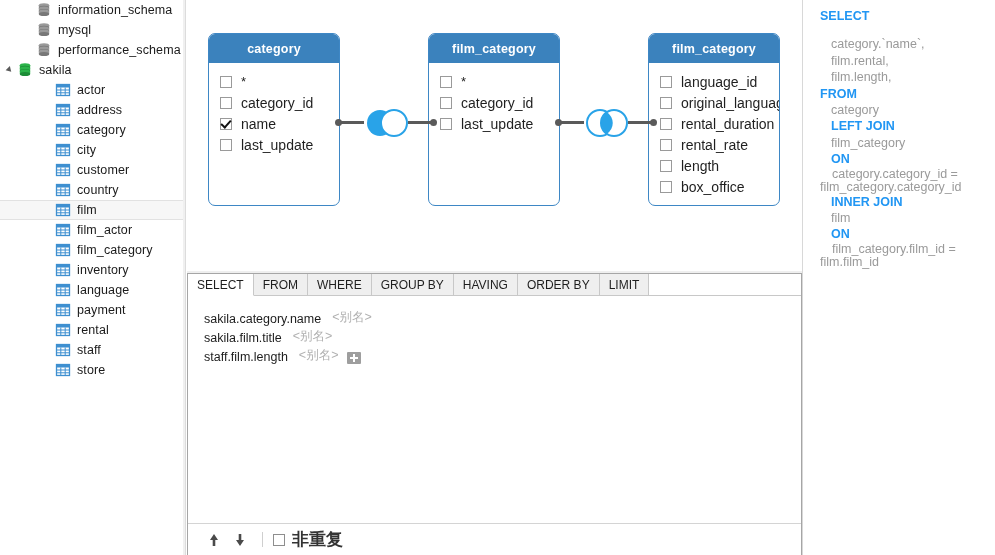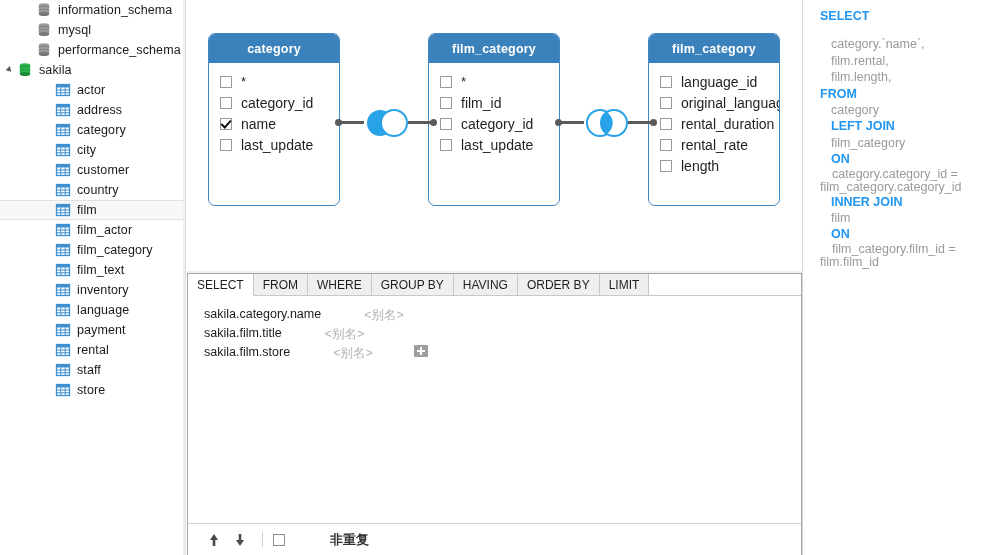--- a/index.html
+++ b/index.html
@@ -119,21 +119,21 @@
   .tab {
     height:22px; padding:0 9px; display:flex; align-items:center;
     font-size:12px; color:#1e1e1e; background:#efefef;
     border-right:1px solid #c8c8c8; border-bottom:1px solid #c8c8c8;
     position:relative; z-index:2; white-space:nowrap;
   }
   .tab.active { background:#ffffff; border-bottom:1px solid #ffffff; font-weight:normal; }
   .tab-filler { flex:1; background:#ffffff; border-bottom:1px solid #c8c8c8; }
 
   .sel-list { padding:11px 0 0 16px; }
-  .sel-row { display:flex; align-items:flex-start; height:19px; white-space:nowrap;gap:32px; }
+  .sel-row { display:flex; align-items:flex-end; height:19px; white-space:nowrap; }
   .sel-field { font-size:12.5px; color:#1c1c1c; }
   .sel-alias { font-size:12.5px; color:#b0b0b0; margin-left:11px; }
   .plus-btn {
     margin-left:9px; width:14px; height:12px; background:#9e9e9e; border-radius:1px;
     position:relative; display:inline-block;
   }
   .plus-btn::before, .plus-btn::after {
     content:""; position:absolute; background:#ffffff;
   }
   .plus-btn::before { left:3px; top:5px; width:8px; height:2px; }
@@ -145,21 +145,21 @@
     display:flex; align-items:center; padding-left:18px;
   }
   .arrow-btn {
     width:16px; height:16px; position:relative; margin-right:10px;
     display:inline-block;
   }
   .vsep { width:1px; height:15px; background:#cfcfcf; margin:0 10px 0 4px; }
   .distinct-box {
     width:12px; height:12px; border:1px solid #8e8e8e; background:#fff; margin-right:7px;
   }
-  .distinct-label { font-size:13px; color:#333; font-weight:bold;margin-left:38px; }
+  .distinct-label { font-size:17px; color:#333; font-weight:bold; }
 </style>
 </head>
 <body>
 
 <div id="app">
 
   <div class="sidebar">
     <div id="tree-root">
         <div class="tree-row">
           <span class="tw"></span>
@@ -383,36 +383,20 @@
           <span class="ico tbl-ico">
             <svg width="16" height="16" viewBox="0 0 16 16">
               <rect x="1.5" y="2.5" width="13" height="11" fill="#ffffff" stroke="#3e8fd0" stroke-width="1.3"></rect>
               <rect x="1.5" y="2.5" width="13" height="3" fill="#3e8fd0"></rect>
               <line x1="1.5" y1="8" x2="14.5" y2="8" stroke="#3e8fd0" stroke-width="1"></line>
               <line x1="1.5" y1="10.8" x2="14.5" y2="10.8" stroke="#3e8fd0" stroke-width="1"></line>
               <line x1="5.8" y1="5.5" x2="5.8" y2="13.5" stroke="#3e8fd0" stroke-width="1"></line>
               <line x1="10.2" y1="5.5" x2="10.2" y2="13.5" stroke="#3e8fd0" stroke-width="1"></line>
             </svg>
           </span>
-          <span class="tree-label">film_text</span>
-        </div>
-        <div class="tree-row">
-          <span class="tw"></span>
-          <span class="ind"></span>
-          <span class="ind"></span>
-          <span class="ico tbl-ico">
-            <svg width="16" height="16" viewBox="0 0 16 16">
-              <rect x="1.5" y="2.5" width="13" height="11" fill="#ffffff" stroke="#3e8fd0" stroke-width="1.3"></rect>
-              <rect x="1.5" y="2.5" width="13" height="3" fill="#3e8fd0"></rect>
-              <line x1="1.5" y1="8" x2="14.5" y2="8" stroke="#3e8fd0" stroke-width="1"></line>
-              <line x1="1.5" y1="10.8" x2="14.5" y2="10.8" stroke="#3e8fd0" stroke-width="1"></line>
-              <line x1="5.8" y1="5.5" x2="5.8" y2="13.5" stroke="#3e8fd0" stroke-width="1"></line>
-              <line x1="10.2" y1="5.5" x2="10.2" y2="13.5" stroke="#3e8fd0" stroke-width="1"></line>
-            </svg>
-          </span>
           <span class="tree-label">inventory</span>
         </div>
         <div class="tree-row">
           <span class="tw"></span>
           <span class="ind"></span>
           <span class="ind"></span>
           <span class="ico tbl-ico">
             <svg width="16" height="16" viewBox="0 0 16 16">
               <rect x="1.5" y="2.5" width="13" height="11" fill="#ffffff" stroke="#3e8fd0" stroke-width="1.3"></rect>
               <rect x="1.5" y="2.5" width="13" height="3" fill="#3e8fd0"></rect>
@@ -517,24 +501,20 @@
         </div>
         <div class="tbl" style="left: 241px; top: 33px; height: 173px;">
           <div class="tbl-head">film_category</div>
           <div class="tbl-body">
             <div class="col-row">
               <span class="cbox"></span>
               <span class="col-name star">*</span>
             </div>
             <div class="col-row">
               <span class="cbox"></span>
-              <span class="col-name">film_id</span>
-            </div>
-            <div class="col-row">
-              <span class="cbox"></span>
               <span class="col-name">category_id</span>
             </div>
             <div class="col-row">
               <span class="cbox"></span>
               <span class="col-name">last_update</span>
             </div>
           </div>
         </div>
         <div class="tbl" style="left: 461px; top: 33px; height: 173px;">
           <div class="tbl-head">film_category</div>
@@ -551,20 +531,24 @@
               <span class="cbox"></span>
               <span class="col-name">rental_duration</span>
             </div>
             <div class="col-row">
               <span class="cbox"></span>
               <span class="col-name">rental_rate</span>
             </div>
             <div class="col-row">
               <span class="cbox"></span>
               <span class="col-name">length</span>
+            </div>
+            <div class="col-row">
+              <span class="cbox"></span>
+              <span class="col-name">box_office</span>
             </div>
           </div>
         </div>
         <div class="conn-line" style="left: 151px; top: 121px; width: 26px;"></div>
         <div class="conn-dot" style="left: 148px; top: 119px;"></div>
         <div class="conn-line" style="left: 221px; top: 121px; width: 26px;"></div>
         <div class="conn-dot" style="left: 243px; top: 119px;"></div>
         <div class="join-ico" style="left: 173px; top: 106px;"><svg width="54" height="34" viewBox="0 0 54 34">
             <circle cx="20" cy="17" r="13" fill="#29a3e8"></circle>
             <circle cx="34" cy="17" r="13" fill="#ffffff" stroke="#29a3e8" stroke-width="2"></circle>
@@ -621,21 +605,21 @@
       <div id="sel-root">
           <div class="sel-row">
             <span class="sel-field">sakila.category.name</span>
             <span class="sel-alias">&lt;别名&gt;</span>
           </div>
           <div class="sel-row">
             <span class="sel-field">sakila.film.title</span>
             <span class="sel-alias">&lt;别名&gt;</span>
           </div>
           <div class="sel-row">
-            <span class="sel-field">sakila.film.store</span>
+            <span class="sel-field">staff.film.length</span>
             <span class="sel-alias">&lt;别名&gt;</span>
             <span class="plus-btn"></span>
           </div>
         </div>
     </div>
 
     <div class="bottom-bar">
       <span class="arrow-btn">
         <svg width="16" height="16" viewBox="0 0 16 16">
           <path d="M8 2 L12 8 L9.3 8 L9.3 14 L6.7 14 L6.7 8 L4 8 Z" fill="#4a4a4a"></path>

